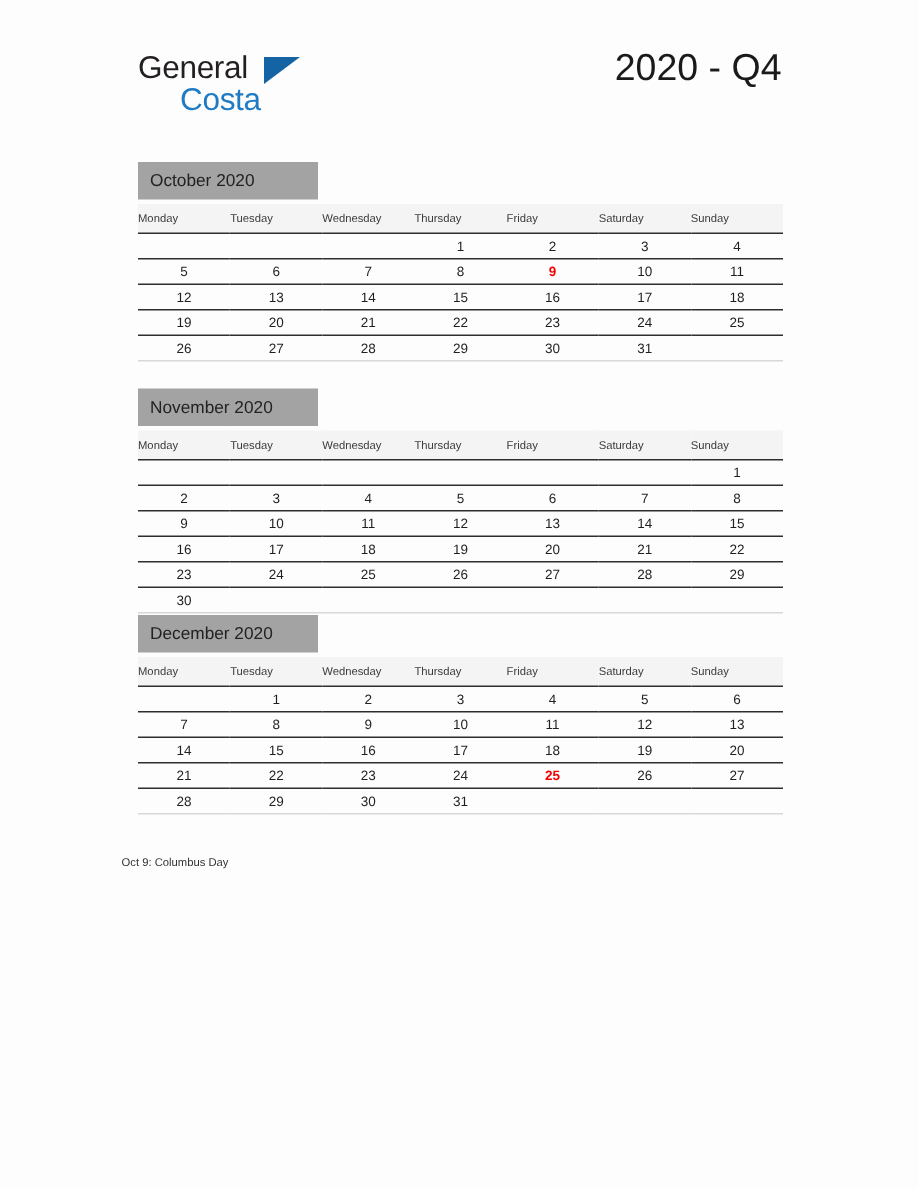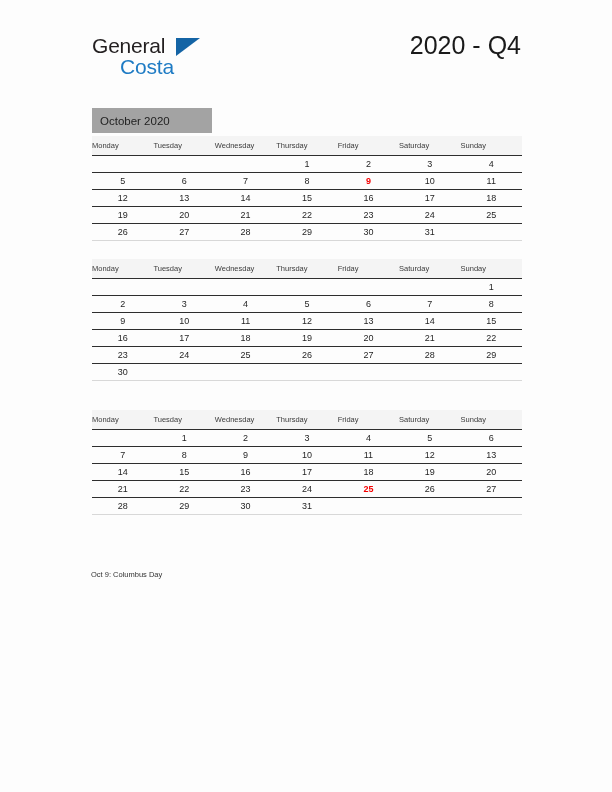--- a/index.html
+++ b/index.html
@@ -135,21 +135,21 @@
     color: #f40000;
     font-weight: bold;
   }
   table.cal td.empty {
     color: transparent;
   }
 
   
   .legend {
     position: absolute;
-    left: 91px;
+    left: 81px;
     top: 568px;
     width: 300px;
   }
   .legend-line {
     font-size: 7.5px;
     color: #333333;
     line-height: 13px;
     font-family: "Liberation Sans", sans-serif;
   }
 </style>
@@ -230,20 +230,23 @@
           <td>29</td>
           <td>30</td>
           <td>31</td>
           <td class="empty">&nbsp;</td>
         </tr>
       </tbody>
   </table>
 </div>
 
 <div class="month-block" id="month-1">
+  <div class="month-title-band">
+    <span class="month-title-text">November 2020</span>
+  </div>
   <table class="cal">
     <thead>
         <tr>
           <th>Monday</th>
           <th>Tuesday</th>
           <th>Wednesday</th>
           <th>Thursday</th>
           <th>Friday</th>
           <th>Saturday</th>
           <th>Sunday</th>
@@ -302,20 +305,23 @@
           <td class="empty">&nbsp;</td>
           <td class="empty">&nbsp;</td>
           <td class="empty">&nbsp;</td>
           <td class="empty">&nbsp;</td>
         </tr>
       </tbody>
   </table>
 </div>
 
 <div class="month-block" id="month-2">
+  <div class="month-title-band">
+    <span class="month-title-text">December 2020</span>
+  </div>
   <table class="cal">
     <thead>
         <tr>
           <th>Monday</th>
           <th>Tuesday</th>
           <th>Wednesday</th>
           <th>Thursday</th>
           <th>Friday</th>
           <th>Saturday</th>
           <th>Sunday</th>

